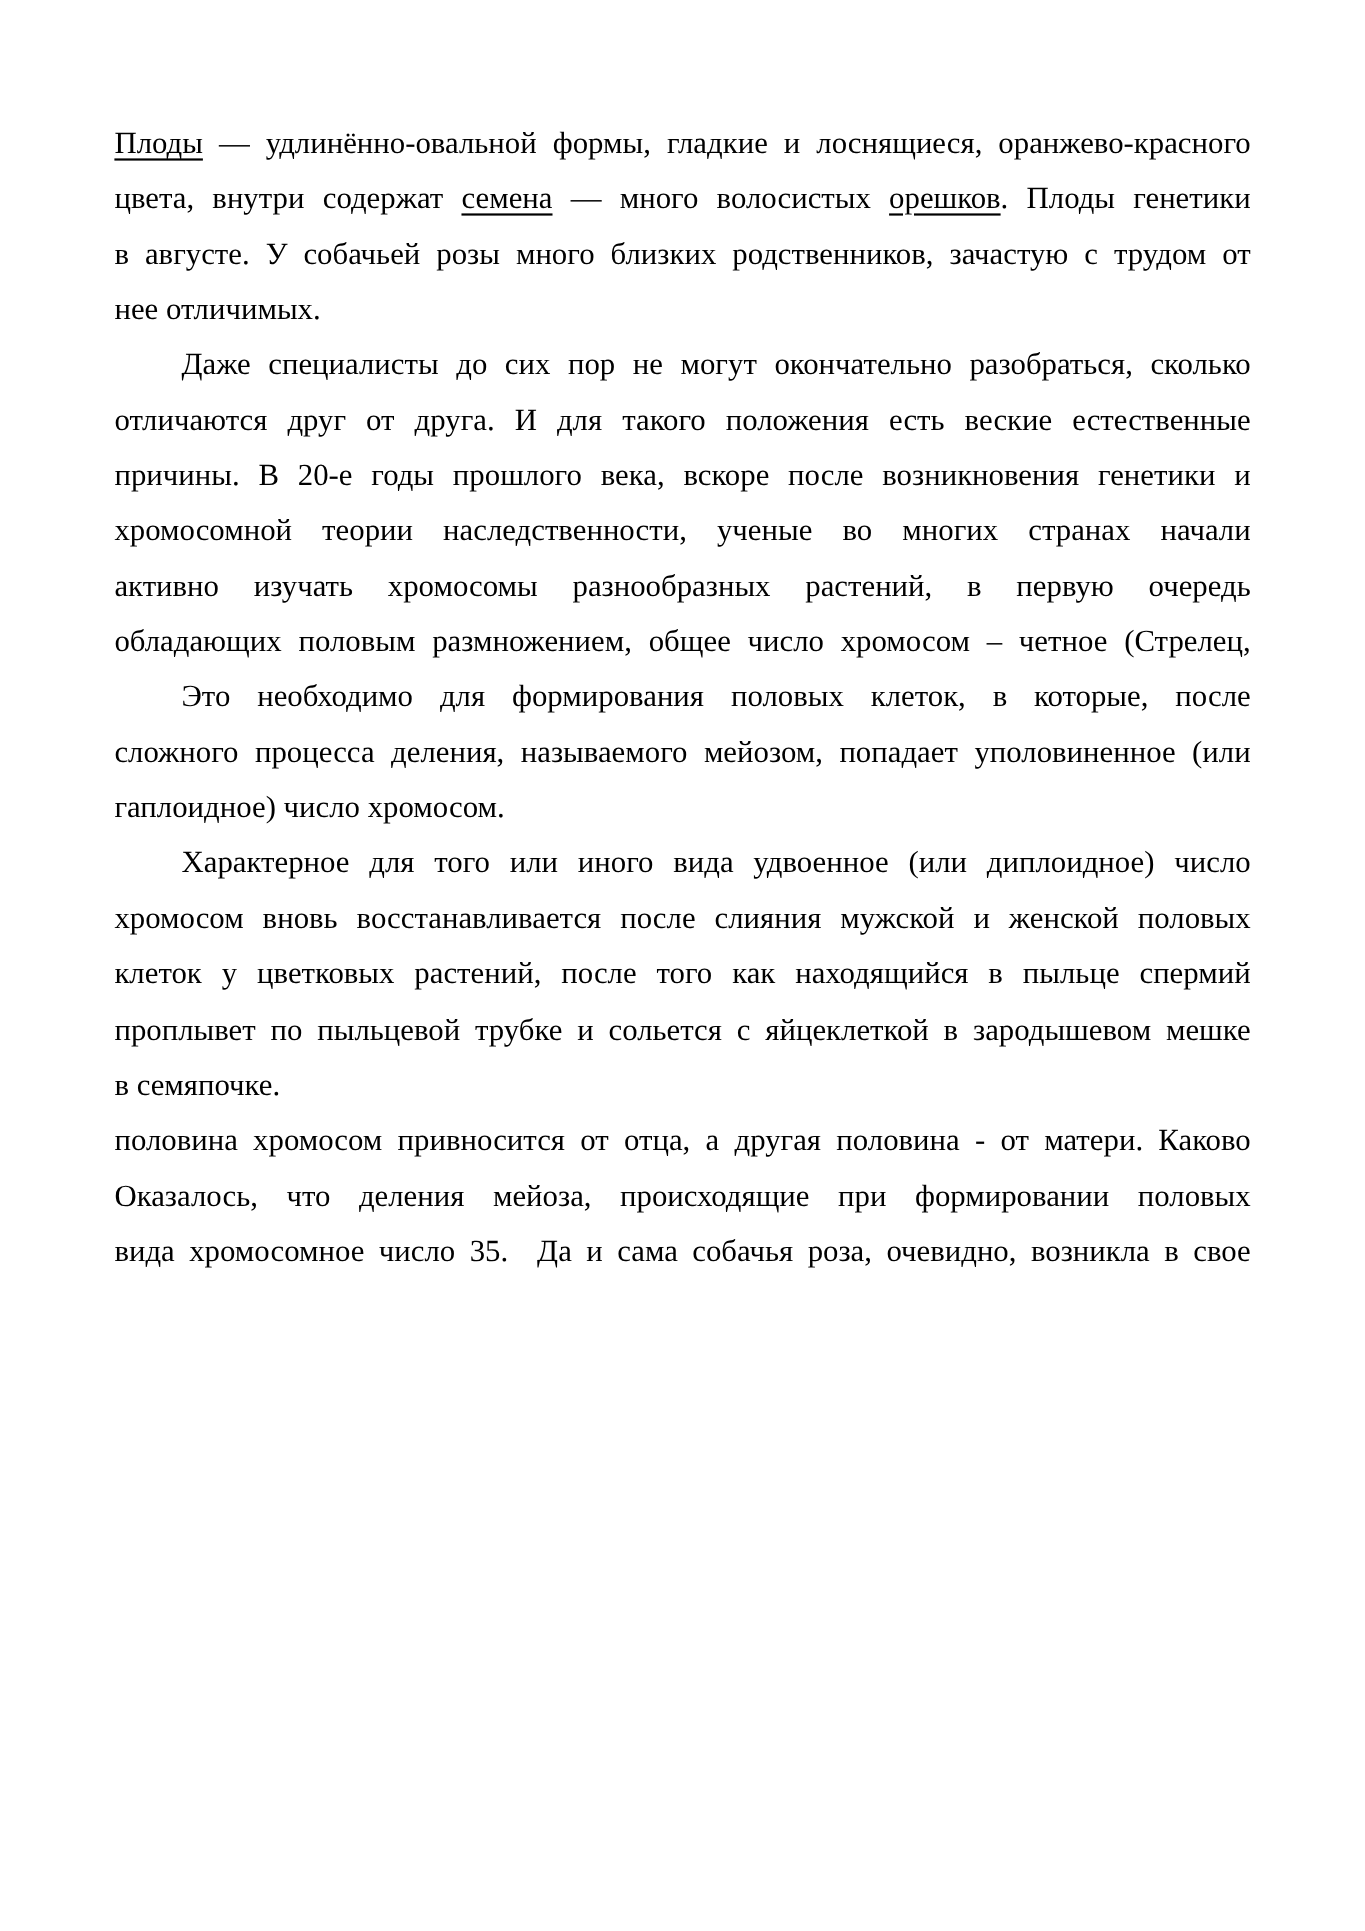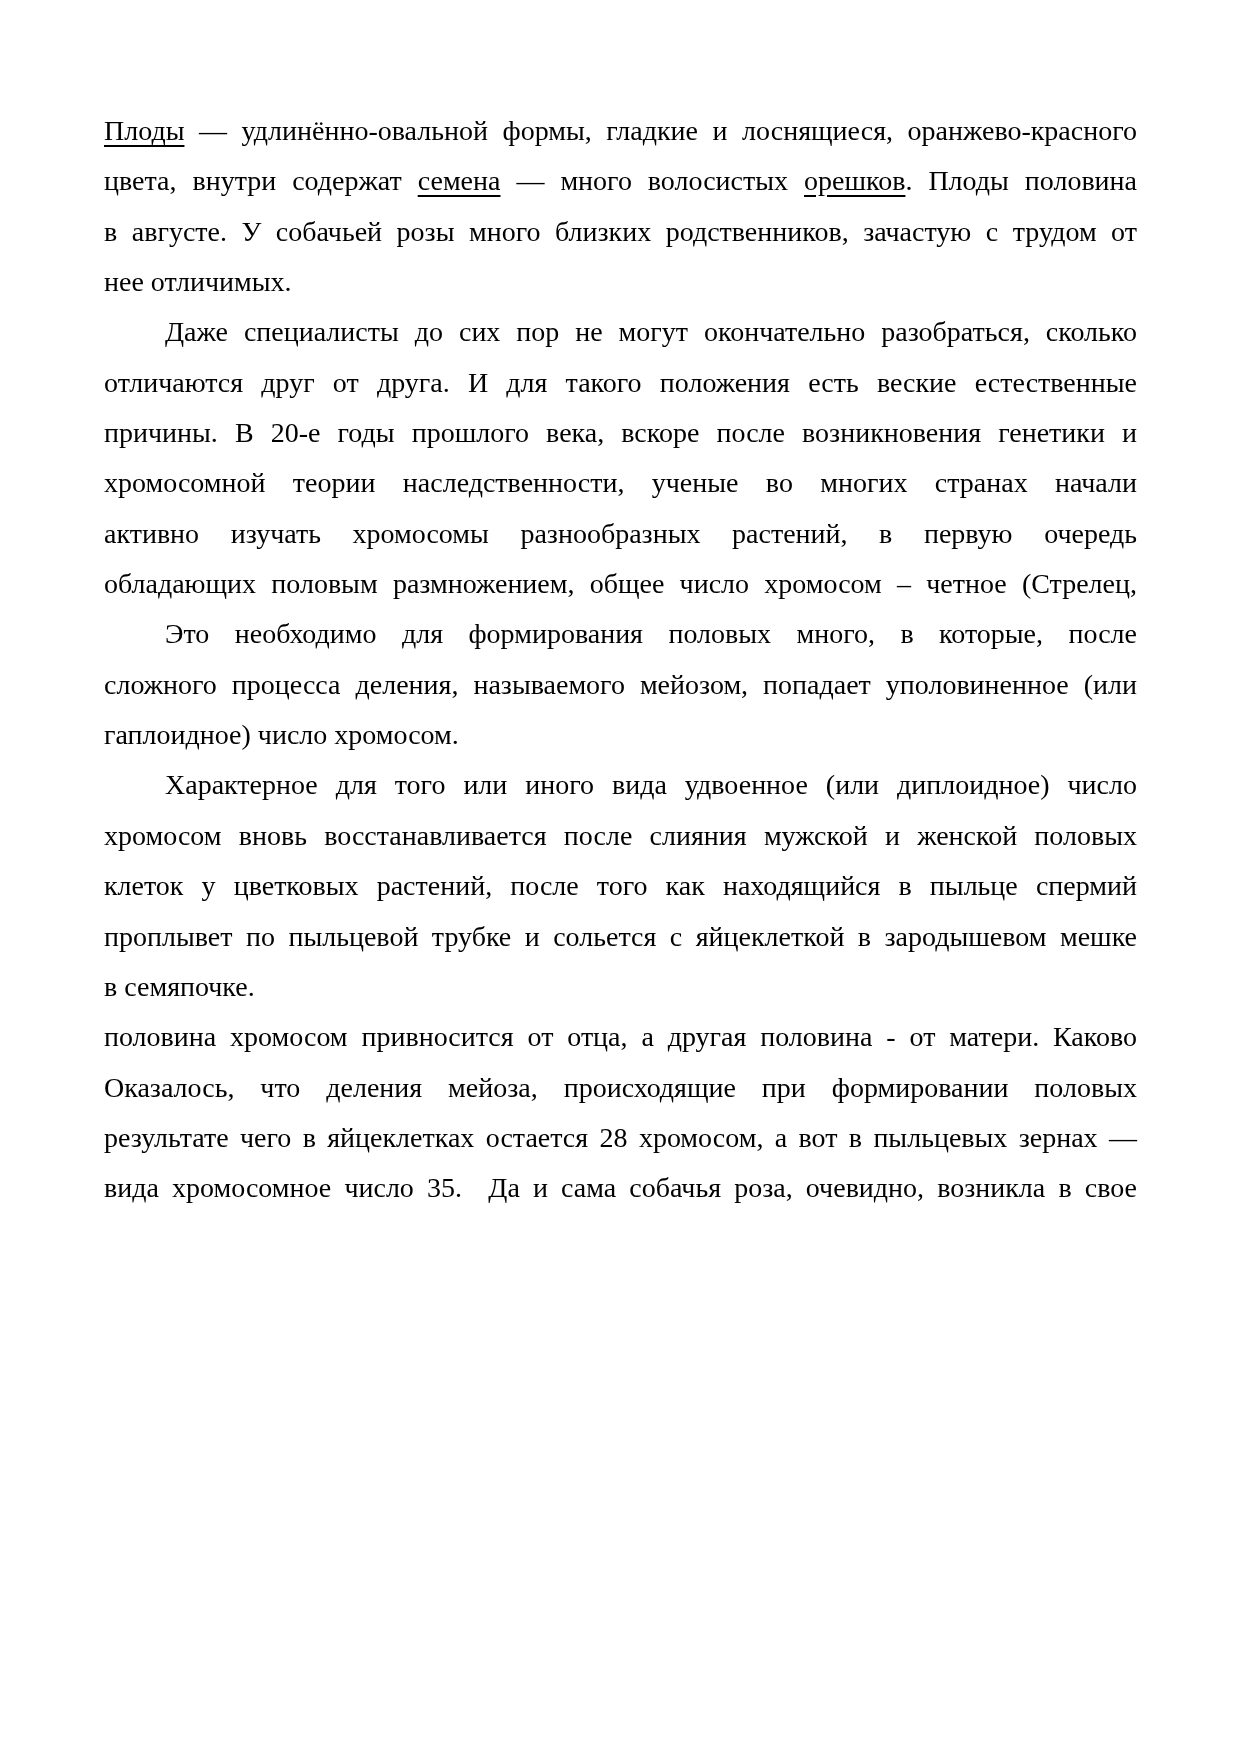--- a/index.html
+++ b/index.html
@@ -40,43 +40,42 @@
     text-decoration-thickness: 1.5px;
     text-underline-offset: 5px;
   }
 </style>
 </head>
 <body>
 
 <div class="page" style="background: rgb(255, 255, 255); color: rgb(0, 0, 0);">
     <div class="paragraph">
       <div class="line"><span class="u">Плоды</span><span> — удлинённо-овальной формы, гладкие и лоснящиеся, оранжево-красного</span></div>
-      <div class="line"><span>цвета, внутри содержат </span><span class="u">семена</span><span> — много волосистых </span><span class="u">орешков</span><span>. Плоды половина</span></div>
+      <div class="line"><span>цвета, внутри содержат </span><span class="u">семена</span><span> — много волосистых </span><span class="u">орешков</span><span>. Плоды генетики</span></div>
       <div class="line"><span>в августе. У собачьей розы много близких родственников, зачастую с трудом от</span></div>
       <div class="line plain"><span>нее отличимых.</span></div>
     </div>
     <div class="paragraph">
       <div class="line first-indent"><span>Даже специалисты до сих пор не могут окончательно разобраться, сколько</span></div>
       <div class="line"><span>отличаются друг от друга. И для такого положения есть веские естественные</span></div>
       <div class="line"><span>причины. В 20-е годы прошлого века, вскоре после возникновения генетики и</span></div>
       <div class="line"><span>хромосомной теории наследственности, ученые во многих странах начали</span></div>
       <div class="line"><span>активно изучать хромосомы разнообразных растений, в первую очередь</span></div>
       <div class="line"><span>обладающих половым размножением, общее число хромосом – четное (Стрелец,</span></div>
     </div>
     <div class="paragraph">
-      <div class="line first-indent"><span>Это необходимо для формирования половых много, в которые, после</span></div>
+      <div class="line first-indent"><span>Это необходимо для формирования половых клеток, в которые, после</span></div>
       <div class="line"><span>сложного процесса деления, называемого мейозом, попадает уполовиненное (или</span></div>
       <div class="line plain"><span>гаплоидное) число хромосом.</span></div>
     </div>
     <div class="paragraph">
       <div class="line first-indent"><span>Характерное для того или иного вида удвоенное (или диплоидное) число</span></div>
       <div class="line"><span>хромосом вновь восстанавливается после слияния мужской и женской половых</span></div>
       <div class="line"><span>клеток у цветковых растений, после того как находящийся в пыльце спермий</span></div>
       <div class="line"><span>проплывет по пыльцевой трубке и сольется с яйцеклеткой в зародышевом мешке</span></div>
       <div class="line plain"><span>в семяпочке.</span></div>
     </div>
     <div class="paragraph">
       <div class="line"><span>половина хромосом привносится от отца, а другая половина - от матери. Каково</span></div>
       <div class="line"><span>Оказалось, что деления мейоза, происходящие при формировании половых</span></div>
-      <div class="line"><span>результате чего в яйцеклетках остается 28 хромосом, а вот в пыльцевых зернах —</span></div>
       <div class="line"><span>вида хромосомное число 35.&nbsp; Да и сама собачья роза, очевидно, возникла в свое</span></div>
     </div>
   </div>
 
 </body></html>

